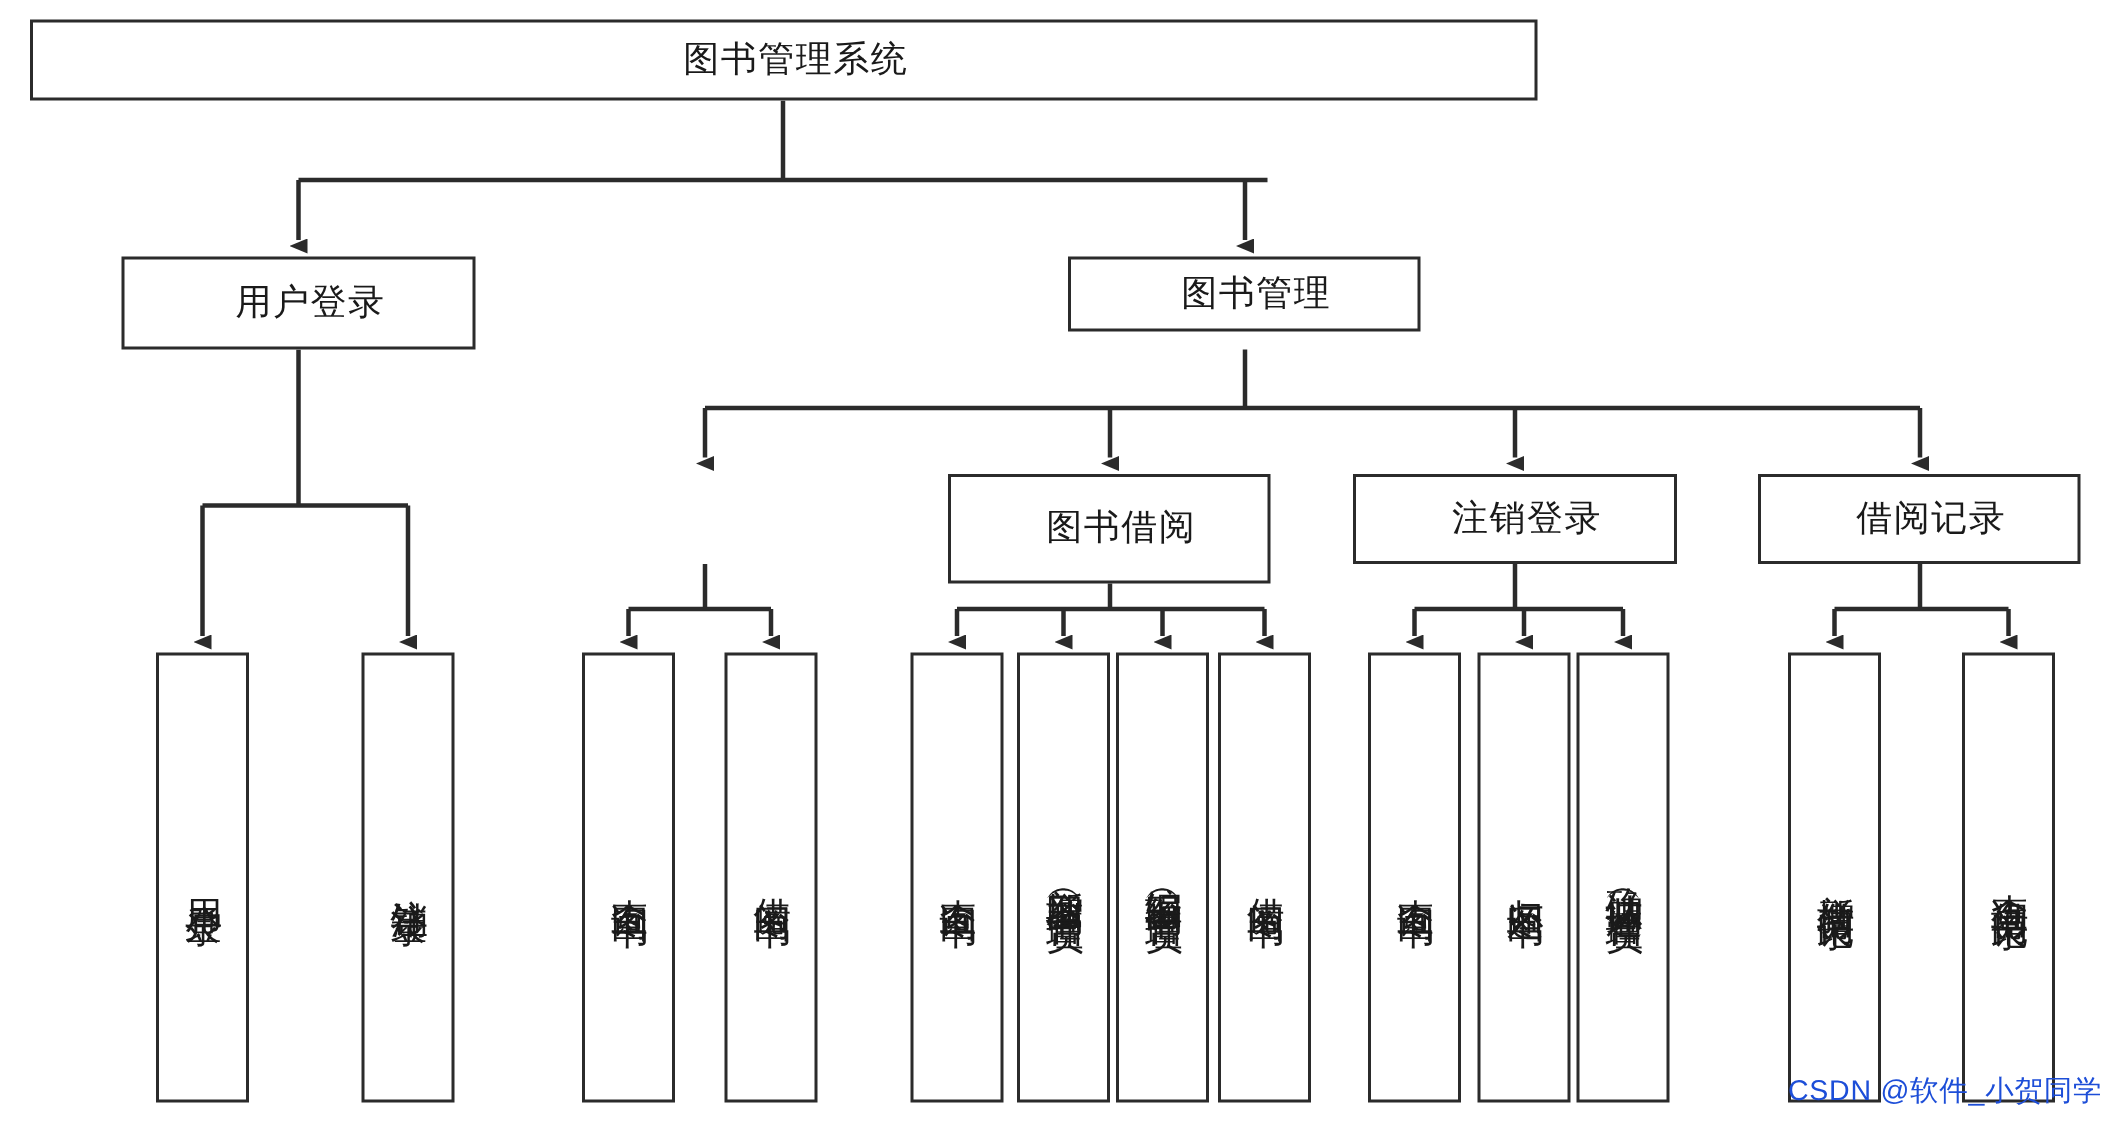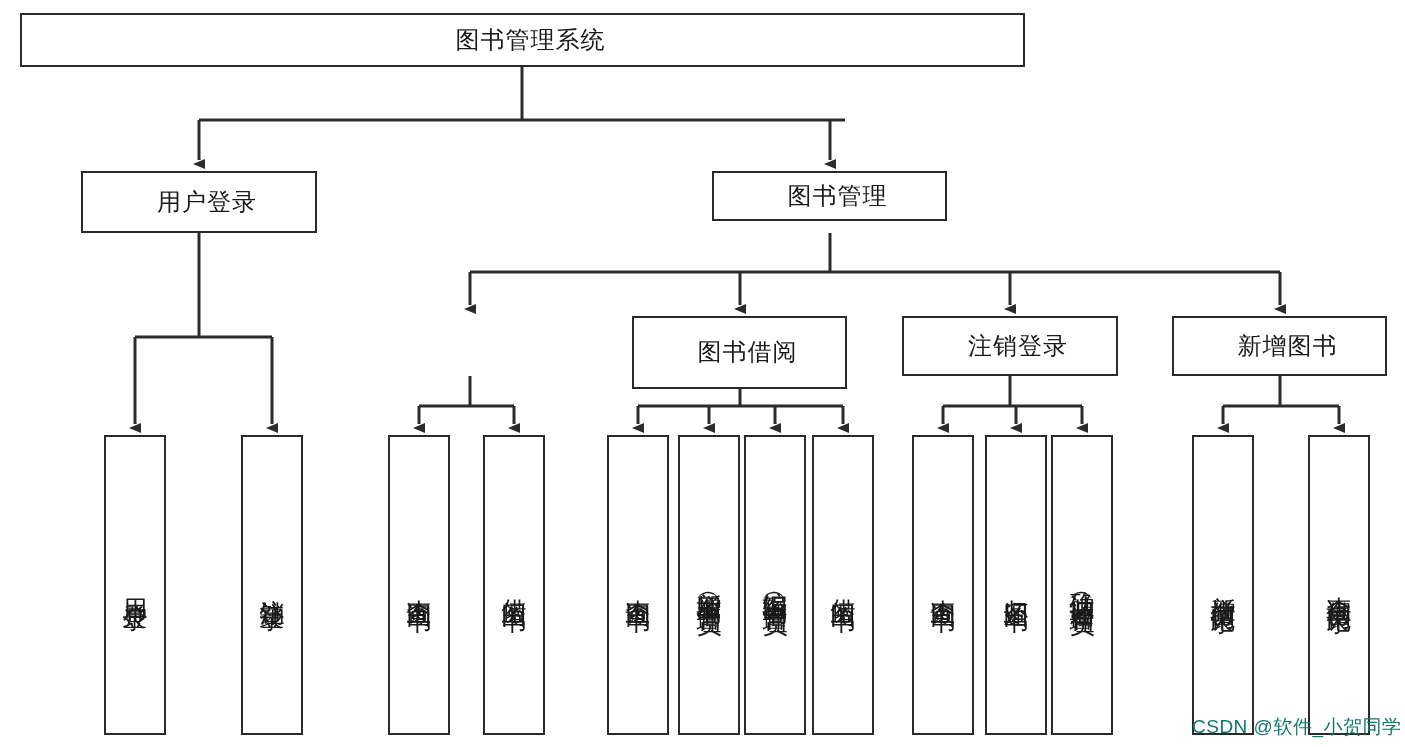--- a/index.html
+++ b/index.html
@@ -49,21 +49,21 @@
     line-height: 1.15;
     padding: 6px 0;
   }
   .node.vert .vtext {
     writing-mode: vertical-rl;
     text-orientation: upright;
     white-space: nowrap;
   }
   .watermark {
     position: absolute;
-    color: #0f766e;
+    color: #1d4ed8;
     font-size: 19px;
     letter-spacing: 0.5px;
     white-space: nowrap;
     user-select: none;
   }
 </style>
 </head>
 <body>
 
 <div id="canvas">
@@ -134,21 +134,21 @@
     <span>图书管理</span>
   </div>
 
   <div class="node horiz" style="left:632px; top:316px; width:215px; height:73px;">
     <span>图书借阅</span>
   </div>
   <div class="node horiz" style="left:902px; top:316px; width:216px; height:60px;">
     <span>注销登录</span>
   </div>
   <div class="node horiz" style="left:1172px; top:316px; width:215px; height:60px;">
-    <span>新增图书</span>
+    <span>借阅记录</span>
   </div>
 
   <div class="node vert" style="left:104px; top:435px; width:62px; height:300px;">
     <span class="vtext">用户登录</span>
   </div>
   <div class="node vert" style="left:241px; top:435px; width:62px; height:300px;">
     <span class="vtext">注销登录</span>
   </div>
   <div class="node vert" style="left:388px; top:435px; width:62px; height:300px;">
     <span class="vtext">查询图书</span>

